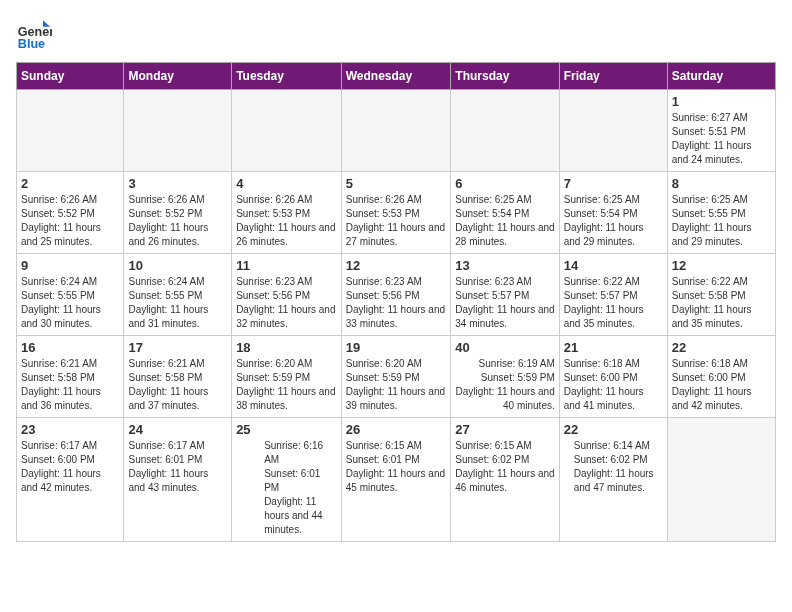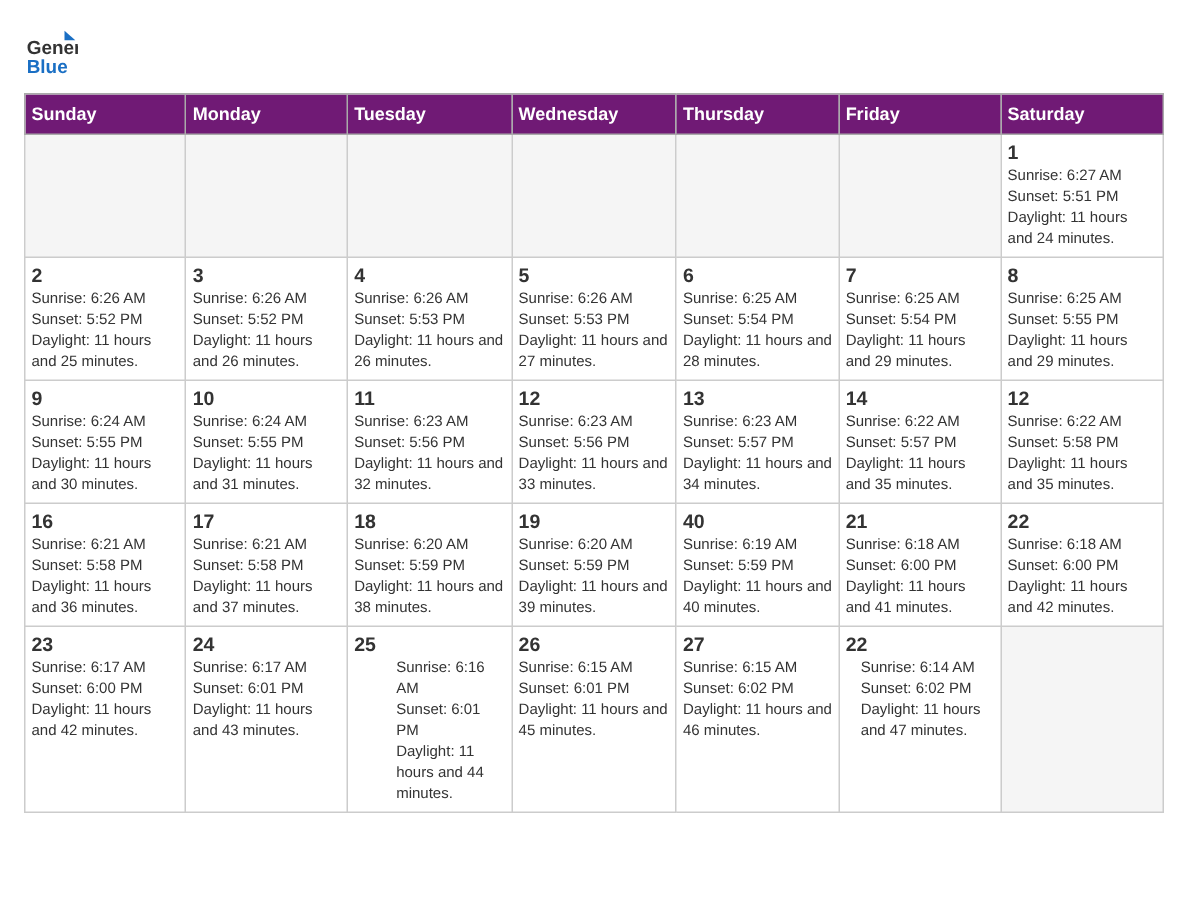--- a/index.html
+++ b/index.html
@@ -230,21 +230,21 @@
 Daylight: 11 hours and 38 minutes.</div>
         </td>
         <td>
           <span class="day-num">19</span>
           <div class="day-info" style="white-space: pre-line;">Sunrise: 6:20 AM
 Sunset: 5:59 PM
 Daylight: 11 hours and 39 minutes.</div>
         </td>
         <td>
           <span class="day-num">40</span>
-          <div class="day-info" style="white-space: pre-line;">Sunrise: 6:19 AM
+          <div class="day-info" style="white-space: pre-line; text-align: right;">Sunrise: 6:19 AM
 Sunset: 5:59 PM
 Daylight: 11 hours and 40 minutes.</div>
         </td>
         <td>
           <span class="day-num">21</span>
           <div class="day-info" style="white-space: pre-line;">Sunrise: 6:18 AM
 Sunset: 6:00 PM
 Daylight: 11 hours and 41 minutes.</div>
         </td>
         <td>

